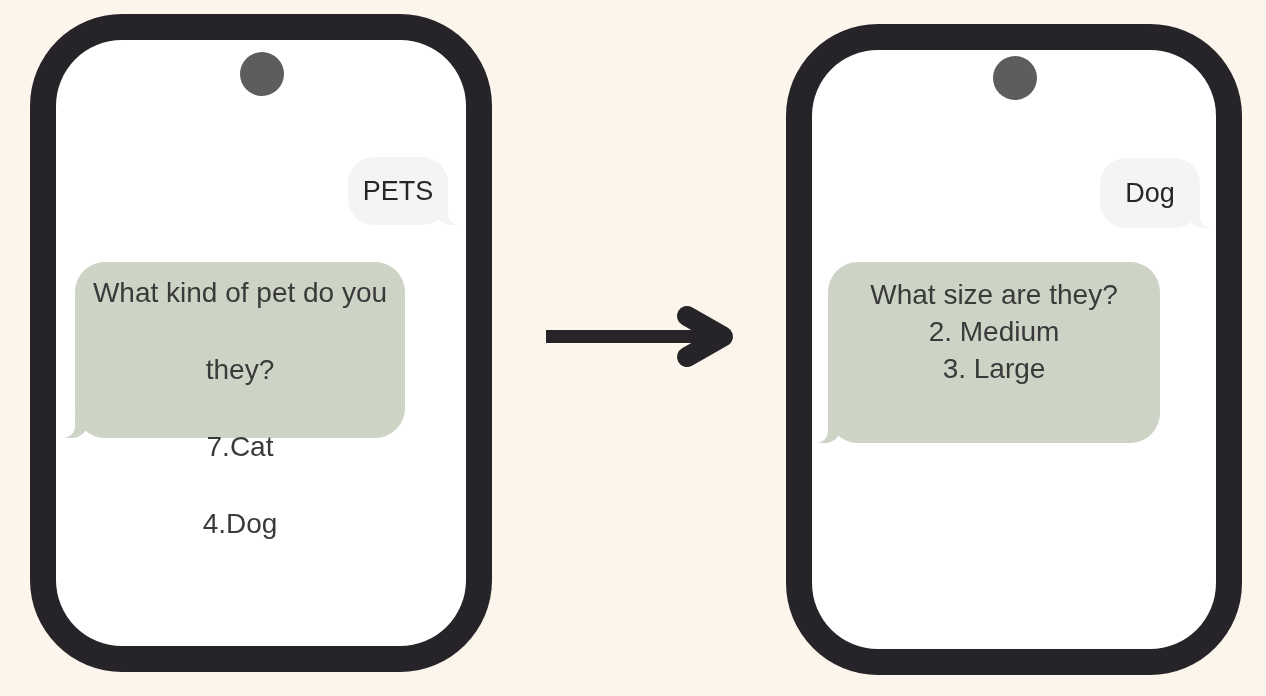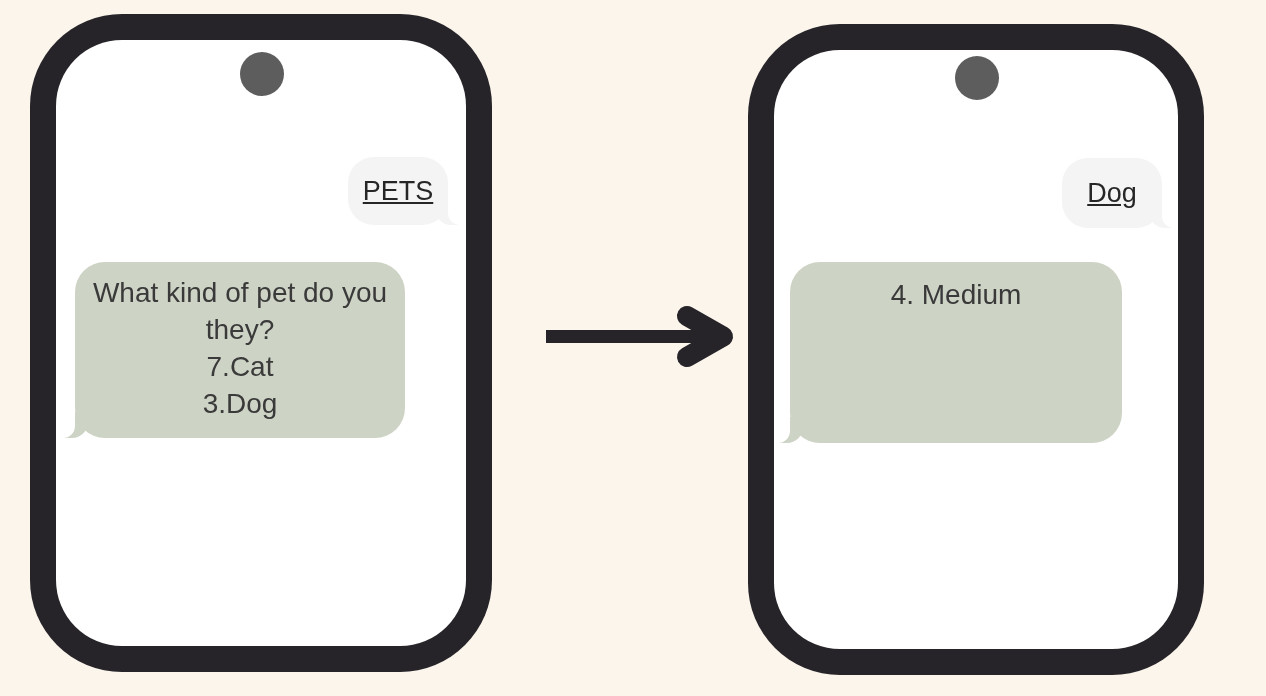--- a/index.html
+++ b/index.html
@@ -20,21 +20,21 @@
     position:relative;
     overflow:hidden;
     font-family:"Liberation Sans", sans-serif;
   }
   .phone{
     position:absolute;
     background:var(--frame);
     border-radius:92px;
   }
   .phone-left{left:30px;top:14px;width:462px;height:658px;}
-  .phone-right{left:748px;top:24px;width:456px;height:651px;}
+  .phone-right{left:786px;top:24px;width:456px;height:651px;}
   .screen{
     position:absolute;
     inset:26px;
     background:var(--screen);
     border-radius:66px;
   }
   .camera{
     position:absolute;
     width:44px;height:44px;
     border-radius:50%;
@@ -57,21 +57,20 @@
     color:var(--text);
     white-space:nowrap;
   }
 
   
   .outgoing{
     background:var(--outgoing);
     border-radius:26px;
     font-size:27px;
     color:var(--text-user);
-    text-decoration:underline;
   }
   .outgoing::before{
     content:"";
     position:absolute;z-index:0;
     bottom:0;right:-11px;
     width:24px;height:26px;
     background:var(--outgoing);
     border-bottom-left-radius:16px;
   }
   .outgoing::after{
@@ -102,21 +101,21 @@
     content:"";
     position:absolute;z-index:1;
     bottom:0;left:-14px;
     width:14px;height:28px;
     background:var(--screen);
     border-bottom-right-radius:12px;
   }
   .incoming .line{position:relative;z-index:2;}
 
   .bubble-pets{left:292px;top:117px;width:100px;height:68px;}
-  .bubble-q1{left:19px;top:222px;width:330px;height:176px;padding-top:12px;}
+  .bubble-q1{left:19px;top:222px;width:330px;height:176px;padding-top:12px;gap:40px;}
   .bubble-dog{left:288px;top:108px;width:100px;height:70px;}
   .bubble-q2{left:16px;top:212px;width:332px;height:181px;padding-top:14px;}
 
   .arrow{
     position:absolute;
     left:540px;top:295px;
     width:210px;height:85px;
     color:var(--arrow);
   }
 </style>
@@ -128,35 +127,37 @@
     <div class="camera camera-left"></div>
 
     <div class="bubble outgoing bubble-pets">
       <span class="user-text">PETS</span>
     </div>
 
     <div class="bubble incoming bubble-q1">
       <div class="line">What kind of pet do you</div>
       <div class="line">they?</div>
       <div class="line">7.Cat</div>
-      <div class="line">3.Dog</div>
+      <div class="line">4.Dog</div>
     </div>
   </div>
 </div>
 
 <svg class="arrow" viewBox="0 0 210 85" xmlns="http://www.w3.org/2000/svg">
   <line x1="6" y1="41.5" x2="172" y2="41.5" stroke="currentColor" stroke-width="13"></line>
   <polyline points="147,21 183,41.5 147,62" fill="none" stroke="currentColor" stroke-width="20" stroke-linecap="round" stroke-linejoin="round"></polyline>
 </svg>
 
 <div class="phone phone-right">
   <div class="screen">
     <div class="camera camera-right"></div>
 
     <div class="bubble outgoing bubble-dog">
       <span class="user-text">Dog</span>
     </div>
 
     <div class="bubble incoming bubble-q2">
-      <div class="line">4. Medium</div>
+      <div class="line">What size are they?</div>
+      <div class="line">2. Medium</div>
+      <div class="line">3. Large</div>
     </div>
   </div>
 </div>
 
 </body></html>

